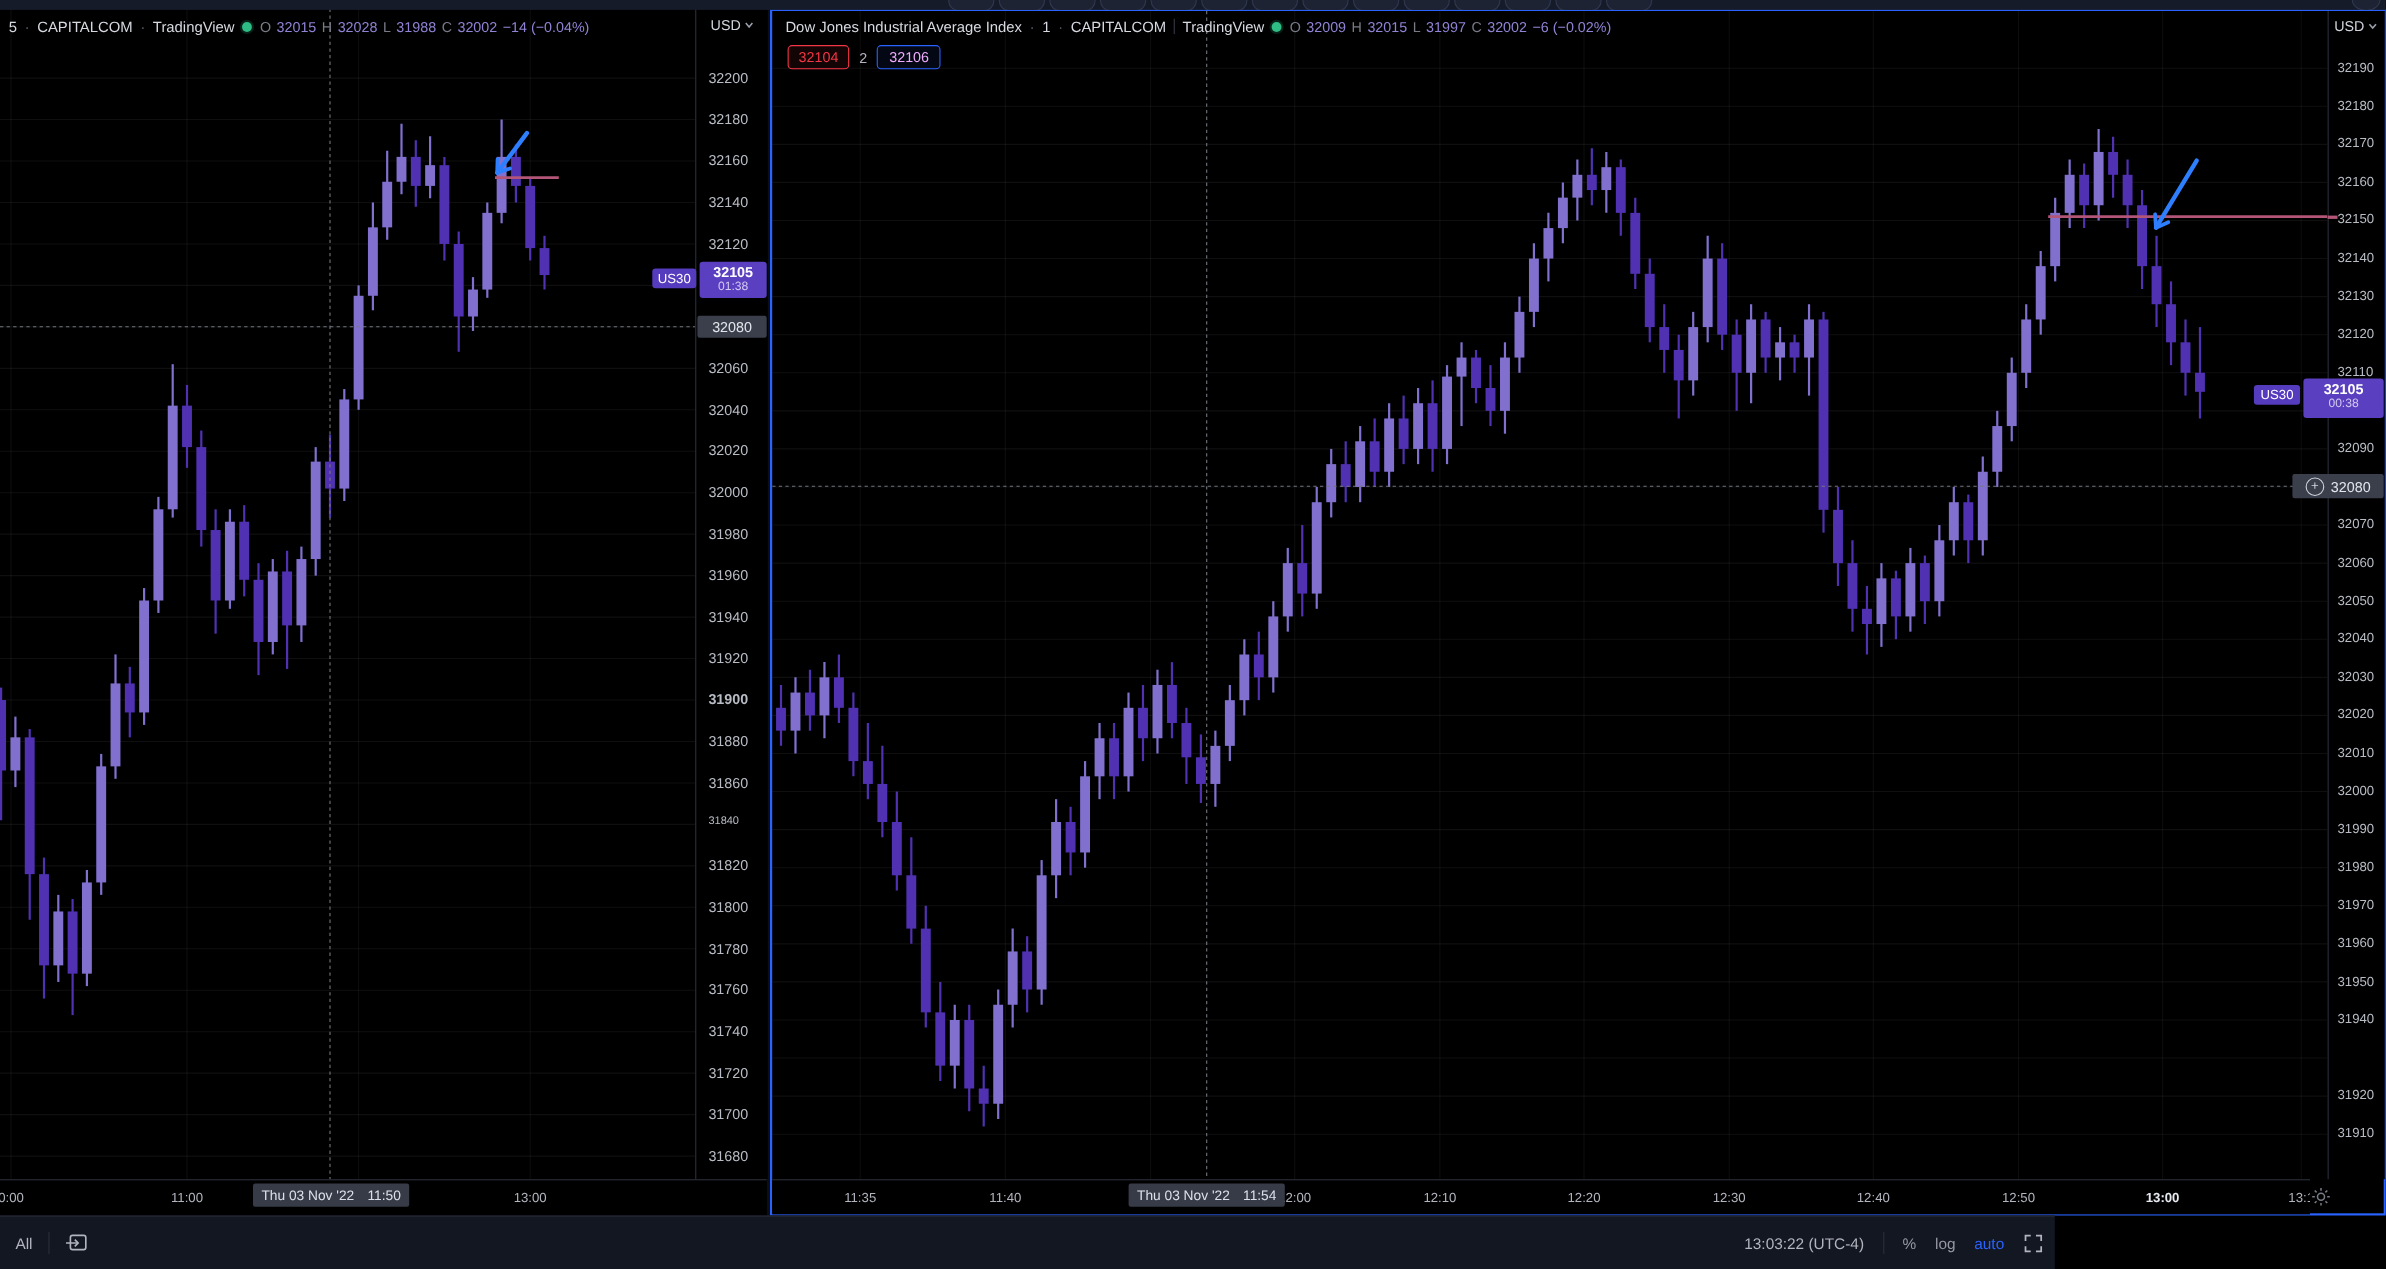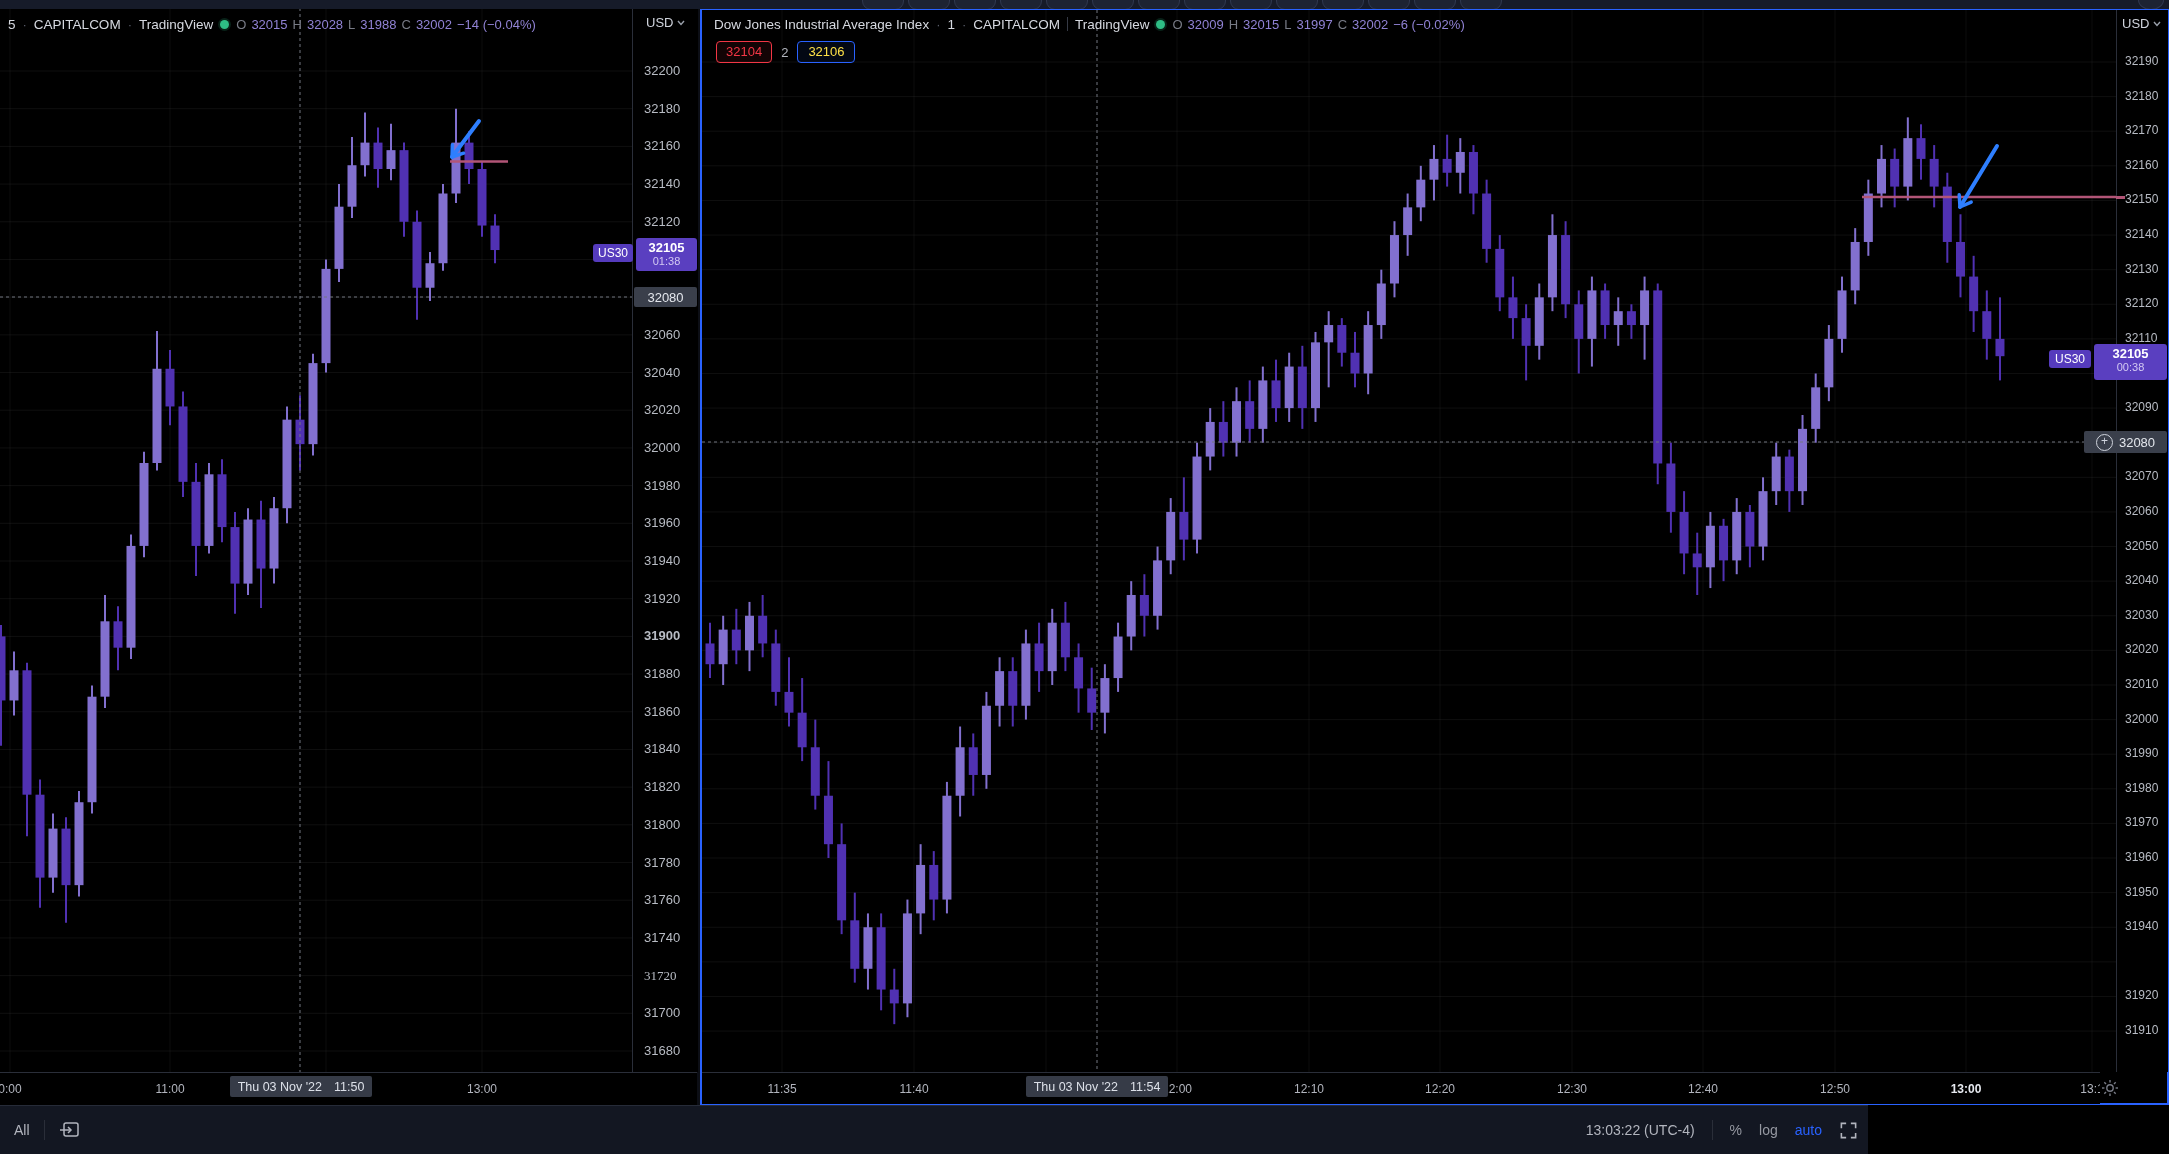--- a/index.html
+++ b/index.html
@@ -41,21 +41,21 @@
   .legend-divider{width:1px;height:14px;background:#363a45;}
   .gdot{width:9px;height:9px;border-radius:50%;background:#2ebd85;box-shadow:0 0 0 2px rgba(46,189,133,.18);}
   .ohlc{display:flex;gap:5px;font-size:13px;}
   .ohlc .k{color:#787b86;}
   .ohlc .v{color:#9082d4;}
 
   
   #badges{left:716px;top:41px;display:flex;align-items:center;gap:9px;z-index:6;}
   .pill{font-size:13px;padding:2px 9px;border-radius:4px;border:1px solid;line-height:16px;}
   .pill.red{color:#f23645;border-color:#f23645;background:rgba(242,54,69,.08);}
-  .pill.blue{color:#fde047;border-color:#2962ff;background:rgba(41,98,255,.08);padding-left:10px;}
+  .pill.blue{color:#f0abfc;border-color:#2962ff;background:rgba(41,98,255,.08);padding-left:10px;}
   .spread{color:#b2b5be;font-size:13px;}
 
   
   .cur{display:flex;align-items:center;gap:4px;color:#cfd3dc;font-size:13px;z-index:6;}
   #cur-left{left:646px;top:15px;}
   #cur-right{left:2122px;top:16px;}
 
   
   .sym-pill{background:#553bbd;color:#fff;font-size:12px;display:flex;align-items:center;justify-content:center;border-radius:3px;z-index:6;}
   .price-pill{background:#5a3fc0;color:#fff;text-align:center;border-radius:3px;z-index:6;}
@@ -499,27 +499,27 @@
       <div class="ptick" style="top: 356.536px; font-size: 13px;">32040</div>
       <div class="ptick" style="top: 394.228px; font-size: 13px;">32020</div>
       <div class="ptick" style="top: 431.92px; font-size: 13px;">32000</div>
       <div class="ptick" style="top: 469.612px; font-size: 13px;">31980</div>
       <div class="ptick" style="top: 507.304px; font-size: 13px;">31960</div>
       <div class="ptick" style="top: 544.996px; font-size: 13px;">31940</div>
       <div class="ptick" style="top: 582.688px; font-size: 13px;">31920</div>
       <div class="ptick" style="top: 620.38px; font-size: 13px; font-weight: bold;">31900</div>
       <div class="ptick" style="top: 658.072px; font-size: 13px;">31880</div>
       <div class="ptick" style="top: 695.764px; font-size: 13px;">31860</div>
-      <div class="ptick" style="top: 733.456px; font-size: 13px;">31840</div>
+      <div class="ptick" style="top: 733.456px; font-size: 10px;">31840</div>
       <div class="ptick" style="top: 771.148px; font-size: 13px;">31820</div>
       <div class="ptick" style="top: 808.84px; font-size: 13px;">31800</div>
       <div class="ptick" style="top: 846.532px; font-size: 13px;">31780</div>
       <div class="ptick" style="top: 884.224px; font-size: 13px;">31760</div>
       <div class="ptick" style="top: 921.916px; font-size: 13px;">31740</div>
-      <div class="ptick" style="top: 959.608px; font-size: 13px; font-family: Liberation Serif, serif;">31720</div>
+      <div class="ptick" style="top: 959.608px; font-size: 13px;">31720</div>
       <div class="ptick" style="top: 997.3px; font-size: 13px;">31700</div>
       <div class="ptick" style="top: 1034.99px; font-size: 13px;">31680</div>
     </div>
   <div id="scale-right" class="abs pscale">
       <div class="ptick" style="top: 44px; font-size: 12px;">32190</div>
       <div class="ptick" style="top: 78.61px; font-size: 12px;">32180</div>
       <div class="ptick" style="top: 113.22px; font-size: 12px;">32170</div>
       <div class="ptick" style="top: 147.83px; font-size: 12px;">32160</div>
       <div class="ptick" style="top: 182.44px; font-size: 12px;">32150</div>
       <div class="ptick" style="top: 217.05px; font-size: 12px;">32140</div>

